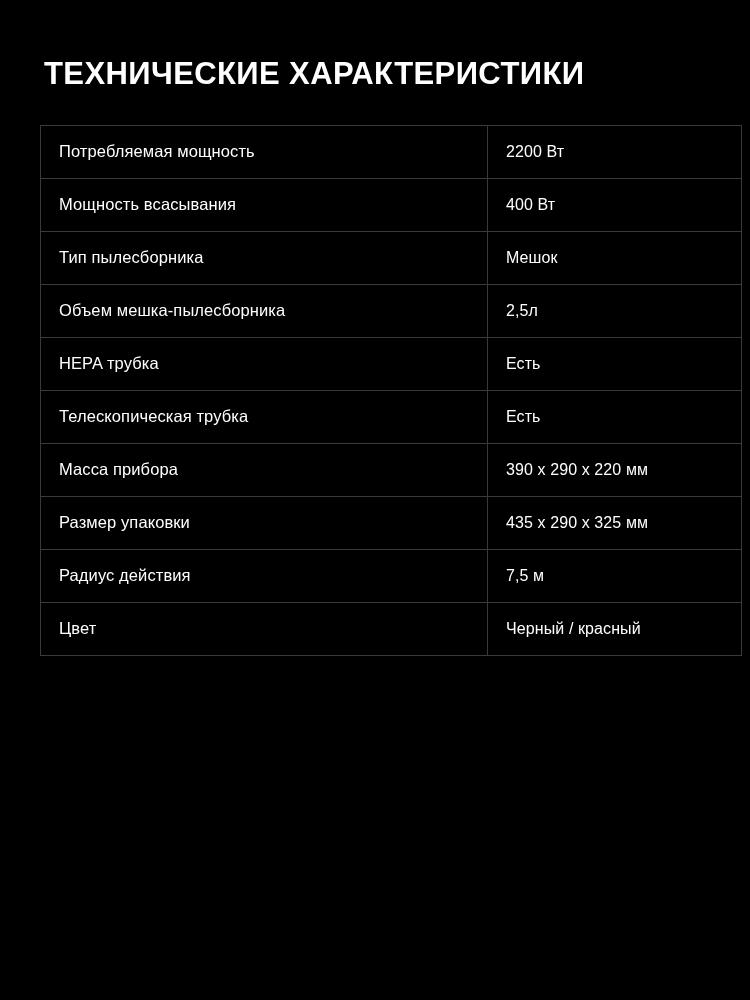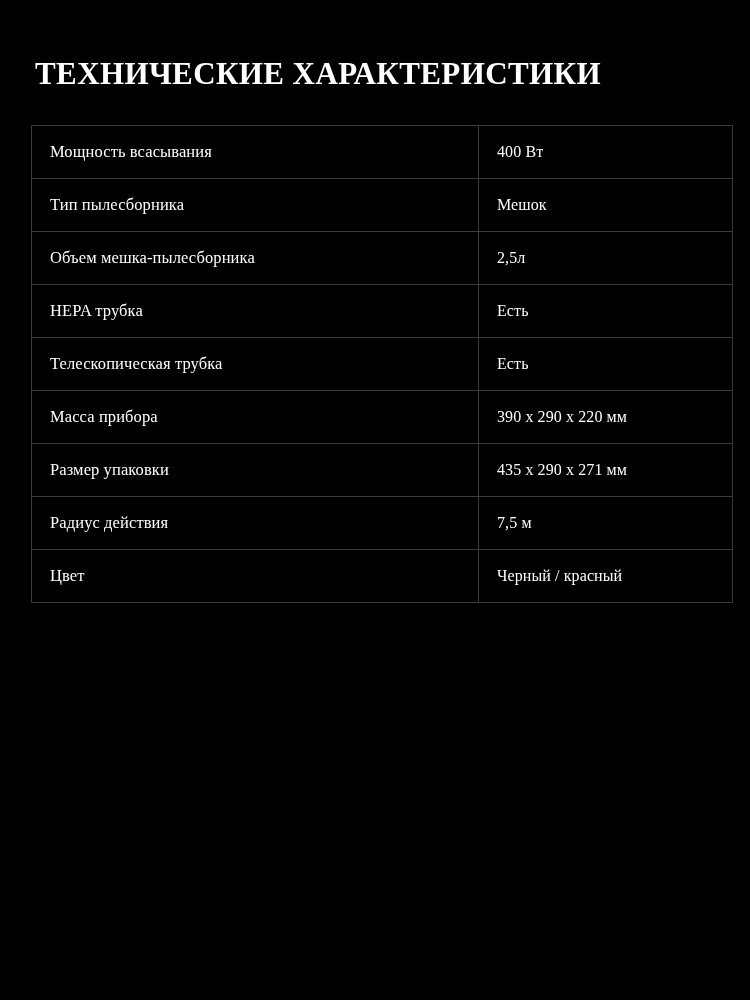--- a/index.html
+++ b/index.html
@@ -12,22 +12,21 @@
     background: #000000;
     font-family: "Liberation Sans", sans-serif;
     color: #ffffff;
     overflow: hidden;
   }
   .page {
     position: relative;
     width: 750px;
     height: 784px;
     box-sizing: border-box;
-    padding: 0 31px;
-    font-family: Liberation Serif, serif;
+    padding: 0 40px;
   }
   .page-title {
     margin: 0;
     padding-top: 56px;
     padding-left: 4px;
     font-size: 31px;
     font-weight: bold;
     letter-spacing: 0.4px;
     line-height: 1.15;
     color: #ffffff;
@@ -61,20 +60,24 @@
 </style>
 </head>
 <body>
 
 <div class="page">
   <h1 class="page-title">ТЕХНИЧЕСКИЕ ХАРАКТЕРИСТИКИ</h1>
 
   <table class="spec-table">
     <tbody>
       <tr>
+        <td class="cell-label">Потребляемая мощность</td>
+        <td class="cell-value">2200 Вт</td>
+      </tr>
+      <tr>
         <td class="cell-label">Мощность всасывания</td>
         <td class="cell-value">400 Вт</td>
       </tr>
       <tr>
         <td class="cell-label">Тип пылесборника</td>
         <td class="cell-value">Мешок</td>
       </tr>
       <tr>
         <td class="cell-label">Объем мешка-пылесборника</td>
         <td class="cell-value">2,5л</td>
@@ -86,21 +89,21 @@
       <tr>
         <td class="cell-label">Телескопическая трубка</td>
         <td class="cell-value">Есть</td>
       </tr>
       <tr>
         <td class="cell-label">Масса прибора</td>
         <td class="cell-value">390 x 290 x 220 мм</td>
       </tr>
       <tr>
         <td class="cell-label">Размер упаковки</td>
-        <td class="cell-value">435 x 290 x 271 мм</td>
+        <td class="cell-value">435 x 290 x 325 мм</td>
       </tr>
       <tr>
         <td class="cell-label">Радиус действия</td>
         <td class="cell-value">7,5 м</td>
       </tr>
       <tr>
         <td class="cell-label">Цвет</td>
         <td class="cell-value">Черный / красный</td>
       </tr>
     </tbody>

